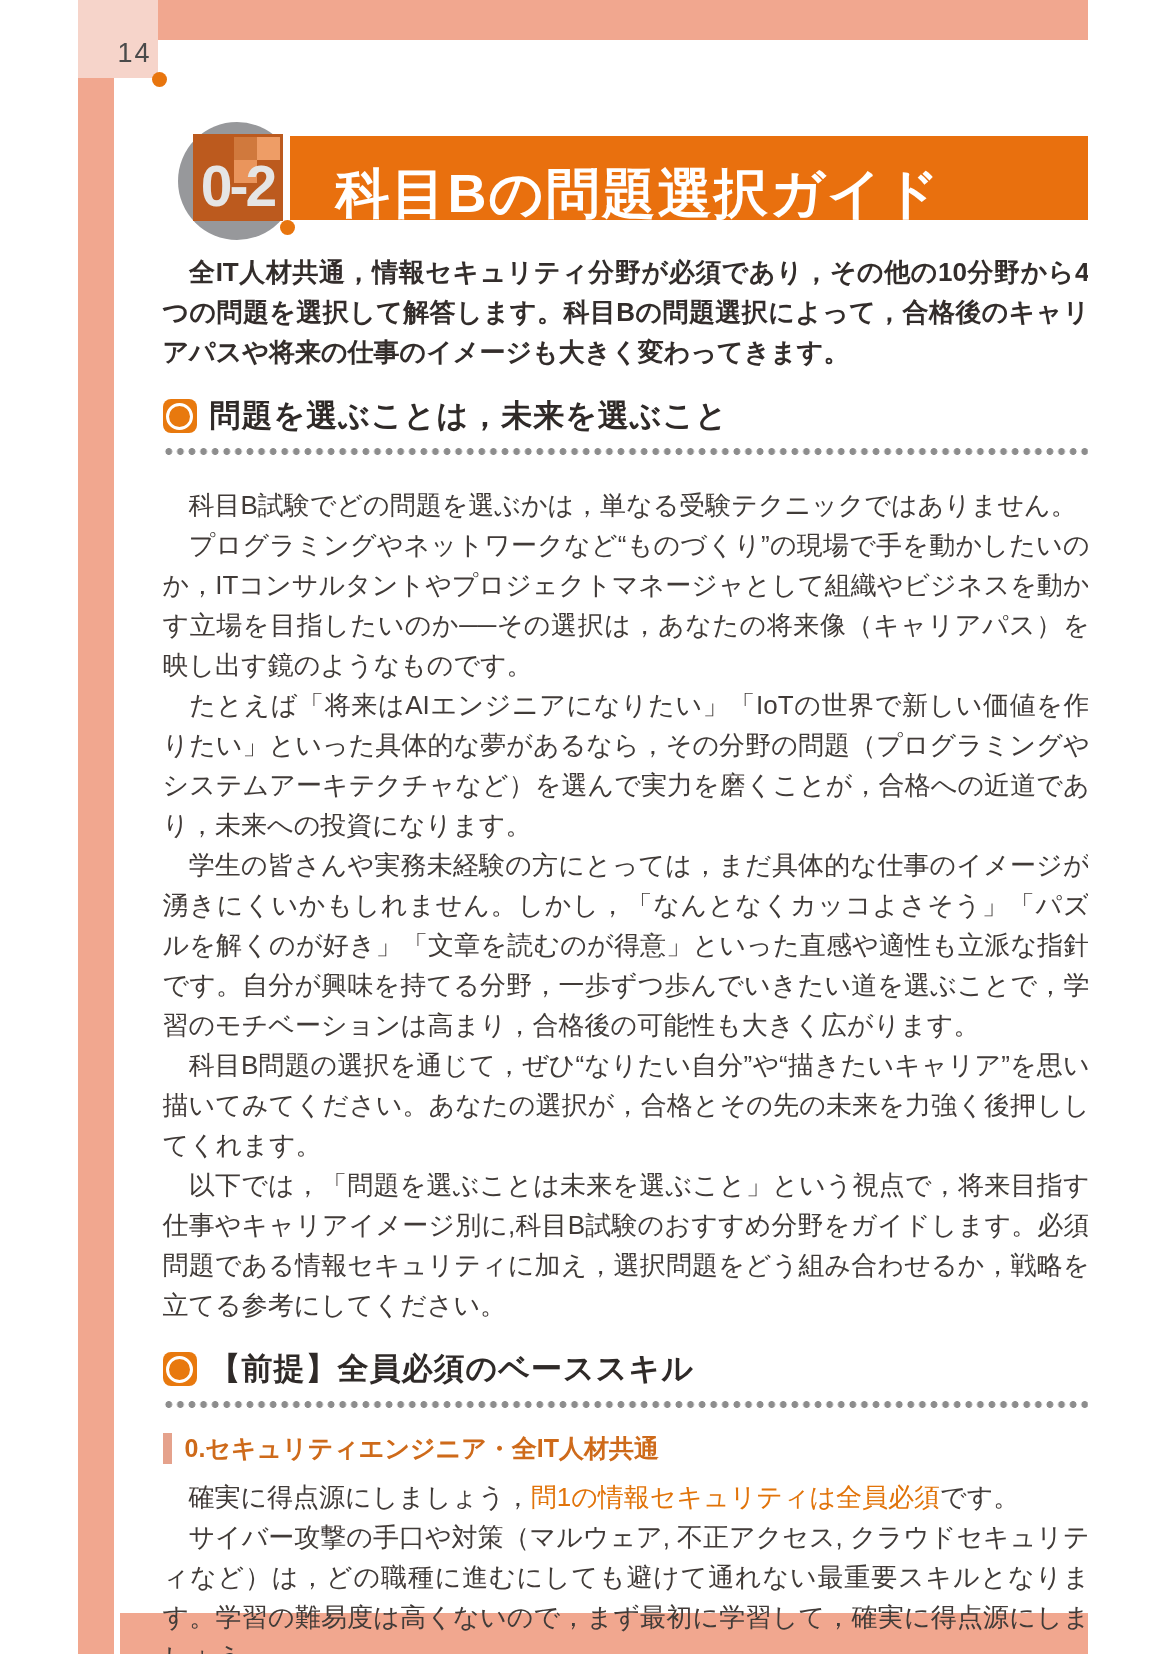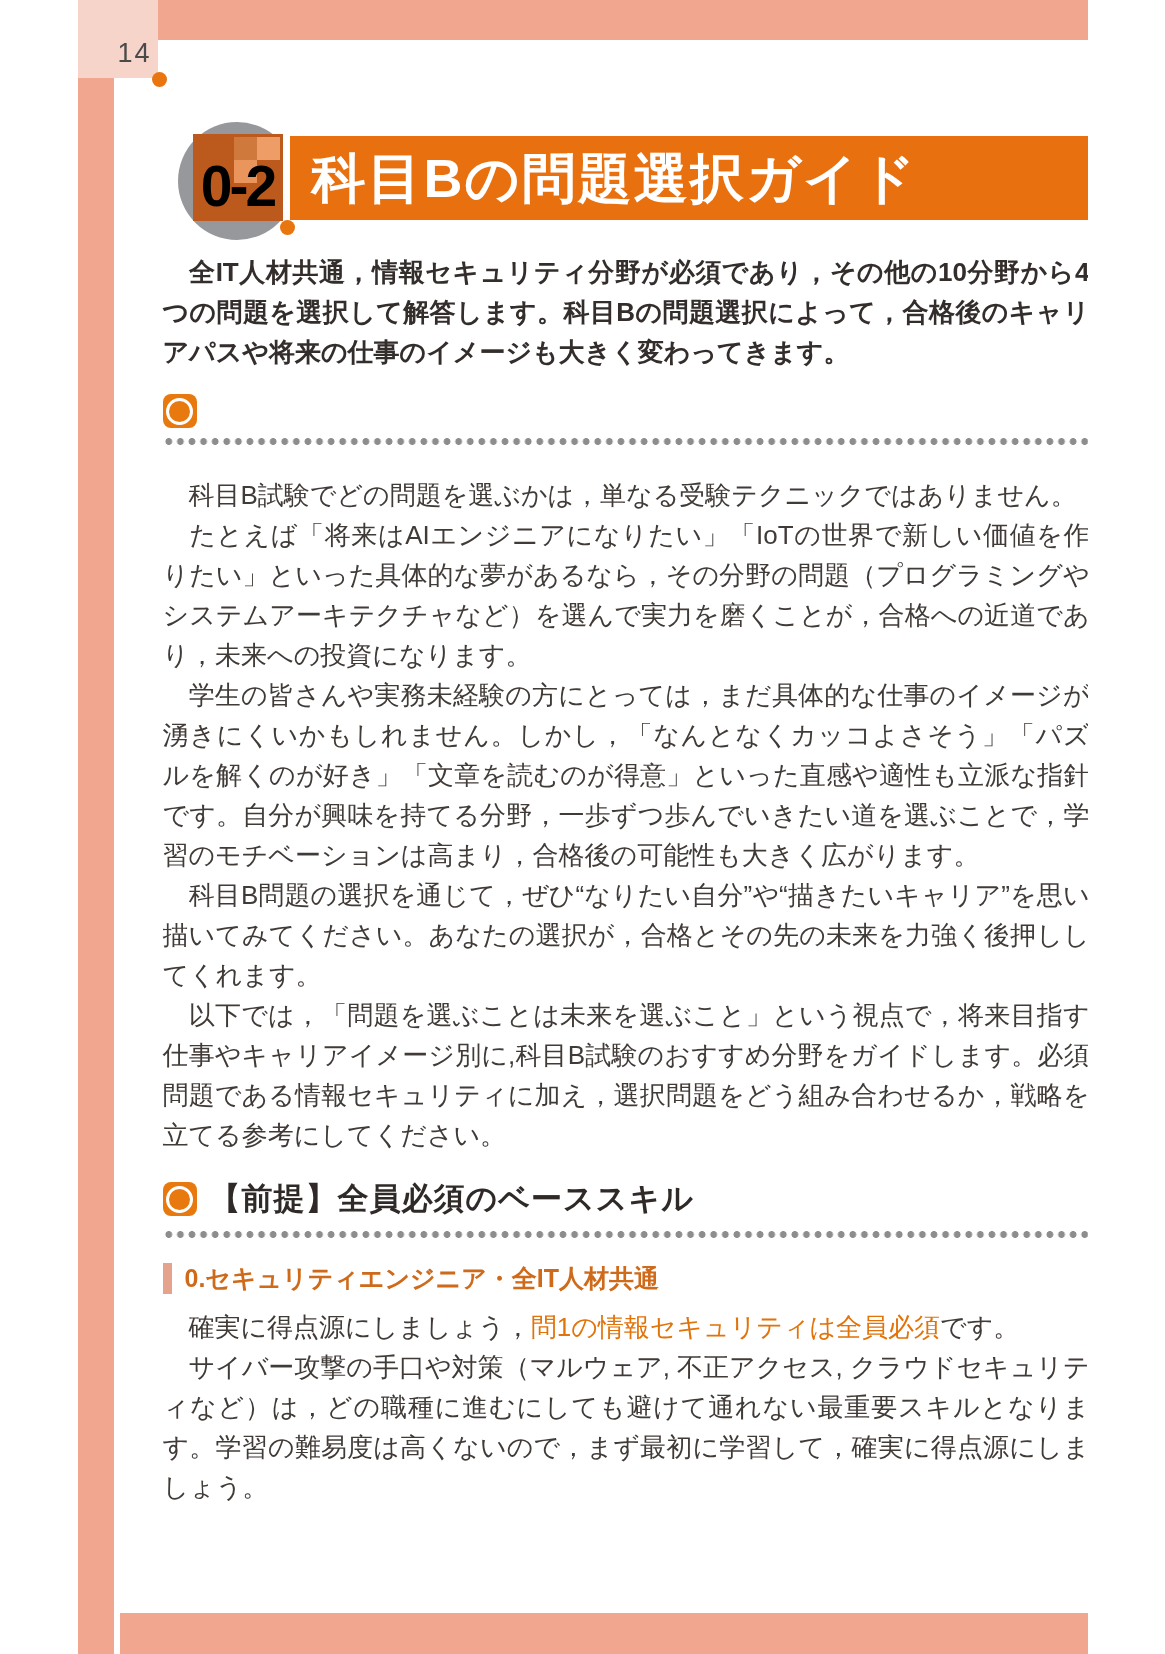--- a/index.html
+++ b/index.html
@@ -11,25 +11,25 @@
   
   .top-band    { position:absolute; left:80px; top:0; right:0; height:40px; background:#F1A78F; }
   .corner-block{ position:absolute; left:0; top:0; width:80px; height:78px; background:#F6D4CA; }
   .page-number { position:absolute; left:40px; top:38px; font-size:27px; color:#4A4A4A; letter-spacing:2px; }
   .corner-dot  { position:absolute; left:74px; top:72px; width:15px; height:15px; border-radius:50%; background:#E8750E; }
   .left-strip  { position:absolute; left:0; top:78px; width:36px; bottom:0; background:#F1A78F; }
   .bottom-bar  { position:absolute; left:42px; bottom:0; right:0; height:41px; background:#F1A78F; }
 
   
   .gray-circle { position:absolute; left:100px; top:122px; width:118px; height:118px; border-radius:50%; background:#97989B; }
-  .banner      { position:absolute; left:212px; top:136px; width:803px; height:84px; background:#E9700E; display:flex; align-items:center; }
+  .banner      { position:absolute; left:212px; top:136px; width:803px; height:84px; background:#E9700E; display:flex; align-items:flex-end;padding-left:24px; }
   .banner h1   { margin:0; padding-left:22px; font-size:54px; line-height:1; color:#ffffff; font-weight:bold; letter-spacing:2px; }
   .gap-white   { position:absolute; left:205px; top:128px; width:7px; height:100px; background:#ffffff; }
   .badge       { position:absolute; left:115px; top:134px; width:90px; height:87px; background:#BC5A1E; }
-  .badge .num  { position:absolute; left:0; right:0; bottom:6px; text-align:center; color:#000000; font-weight:bold; font-size:57px; line-height:1; letter-spacing:-3px; }
+  .badge .num  { position:absolute; left:0; right:0; bottom:6px; text-align:center; color:#e5e5e5; font-weight:bold; font-size:57px; line-height:1; letter-spacing:-3px; }
   .ck          { position:absolute; width:23px; height:23px; }
   .ck.a { right:26px; top:3px;  background:#D0793D; }
   .ck.b { right:3px;  top:3px;  background:#EE9D66; }
   .ck.c { right:26px; top:26px; background:#EA955C; }
   .badge-dot   { position:absolute; left:202px; top:220px; width:15px; height:15px; border-radius:50%; background:#E8750E; }
 
   
   .content { position:absolute; left:85px; top:252px; width:927px; color:#413B38;
              font-size:26px; line-height:40px; text-align:justify; }
   .content p { margin:0; }
@@ -77,25 +77,27 @@
   <div class="badge-dot"></div>
 
   <div class="content">
 
     <p class="intro">　全IT人材共通，情報セキュリティ分野が必須であり，その他の10分野から4つの問題を選択して解答します。科目Bの問題選択によって，合格後のキャリアパスや将来の仕事のイメージも大きく変わってきます。</p>
 
     <h2 class="sec-head">
       <span class="sec-icon">
           <span class="ring"></span>
         </span>
+      <span>問題を選ぶことは，未来を選ぶこと</span>
     </h2>
     <div class="dotline"></div>
 
     <div class="paras">
       <p>　科目B試験でどの問題を選ぶかは，単なる受験テクニックではありません。</p>
+      <p>　プログラミングやネットワークなど“ものづくり”の現場で手を動かしたいのか，ITコンサルタントやプロジェクトマネージャとして組織やビジネスを動かす立場を目指したいのか──その選択は，あなたの将来像（キャリアパス）を映し出す鏡のようなものです。</p>
       <p>　たとえば「将来はAIエンジニアになりたい」「IoTの世界で新しい価値を作りたい」といった具体的な夢があるなら，その分野の問題（プログラミングやシステムアーキテクチャなど）を選んで実力を磨くことが，合格への近道であり，未来への投資になります。</p>
       <p>　学生の皆さんや実務未経験の方にとっては，まだ具体的な仕事のイメージが湧きにくいかもしれません。しかし，「なんとなくカッコよさそう」「パズルを解くのが好き」「文章を読むのが得意」といった直感や適性も立派な指針です。自分が興味を持てる分野，一歩ずつ歩んでいきたい道を選ぶことで，学習のモチベーションは高まり，合格後の可能性も大きく広がります。</p>
       <p>　科目B問題の選択を通じて，ぜひ“なりたい自分”や“描きたいキャリア”を思い描いてみてください。あなたの選択が，合格とその先の未来を力強く後押ししてくれます。</p>
       <p>　以下では，「問題を選ぶことは未来を選ぶこと」という視点で，将来目指す仕事やキャリアイメージ別に,科目B試験のおすすめ分野をガイドします。必須問題である情報セキュリティに加え，選択問題をどう組み合わせるか，戦略を立てる参考にしてください。</p>
     </div>
 
     <h2 class="sec-head sec2">
       <span class="sec-icon">
           <span class="ring"></span>
         </span>

